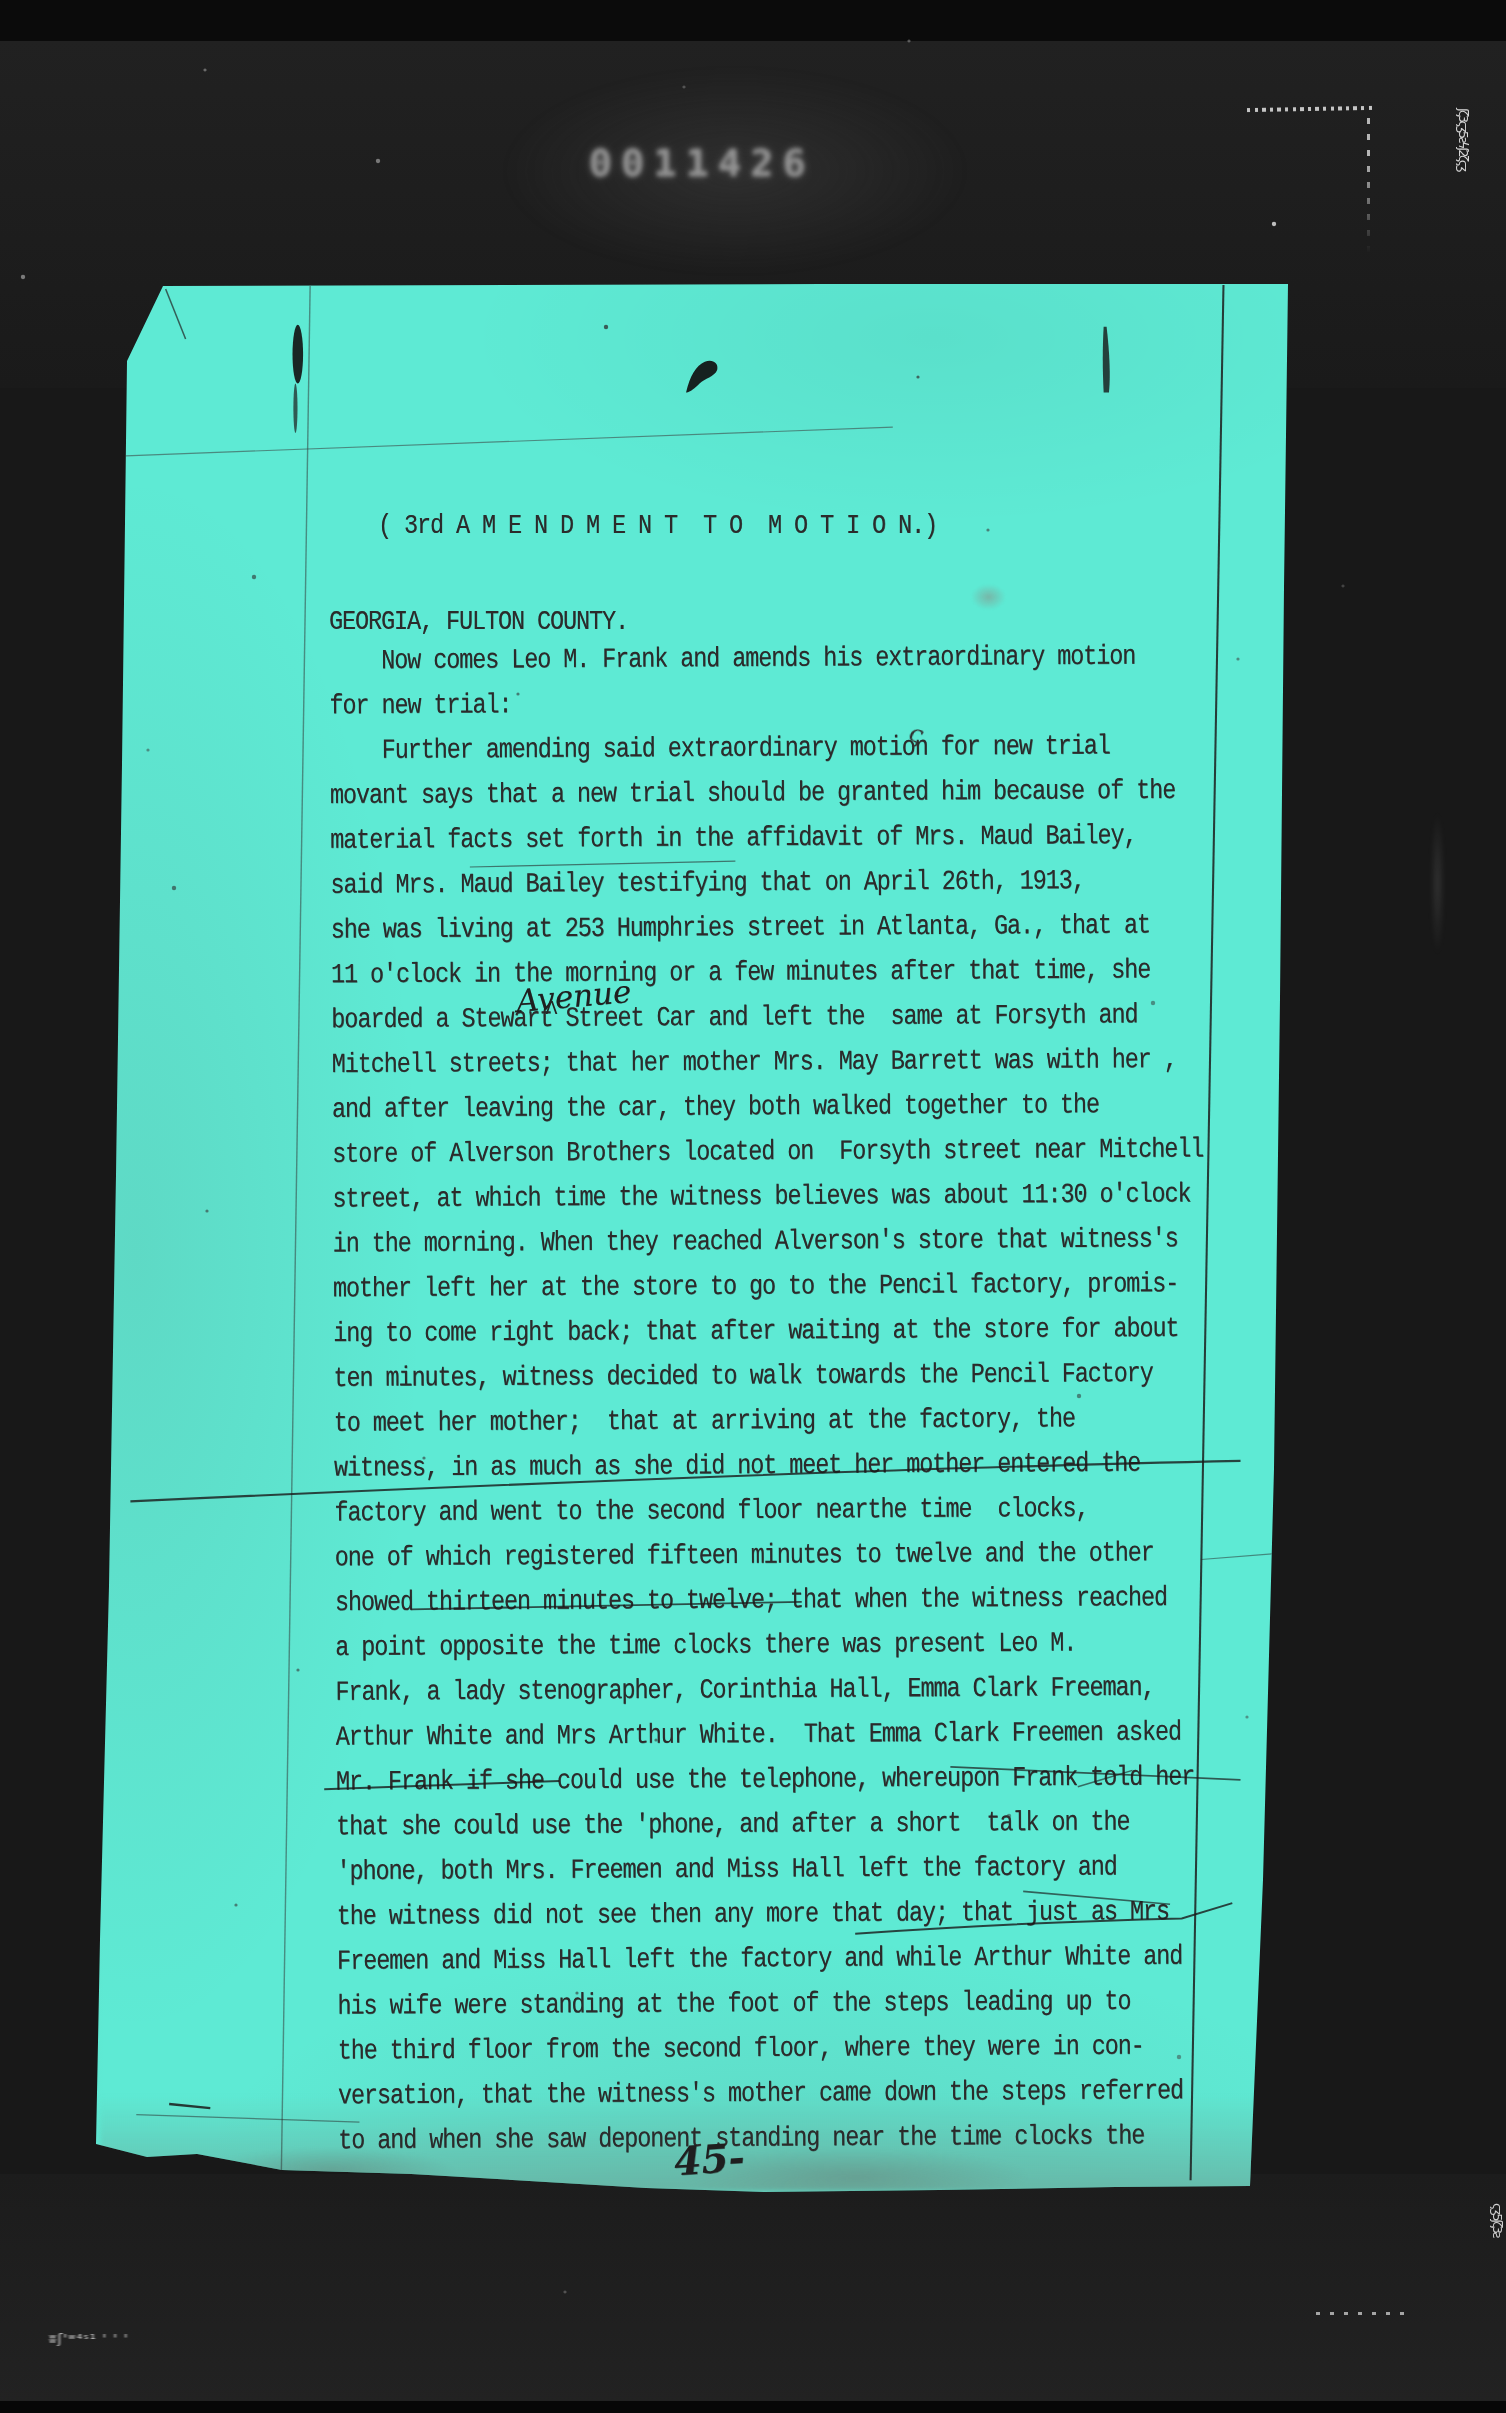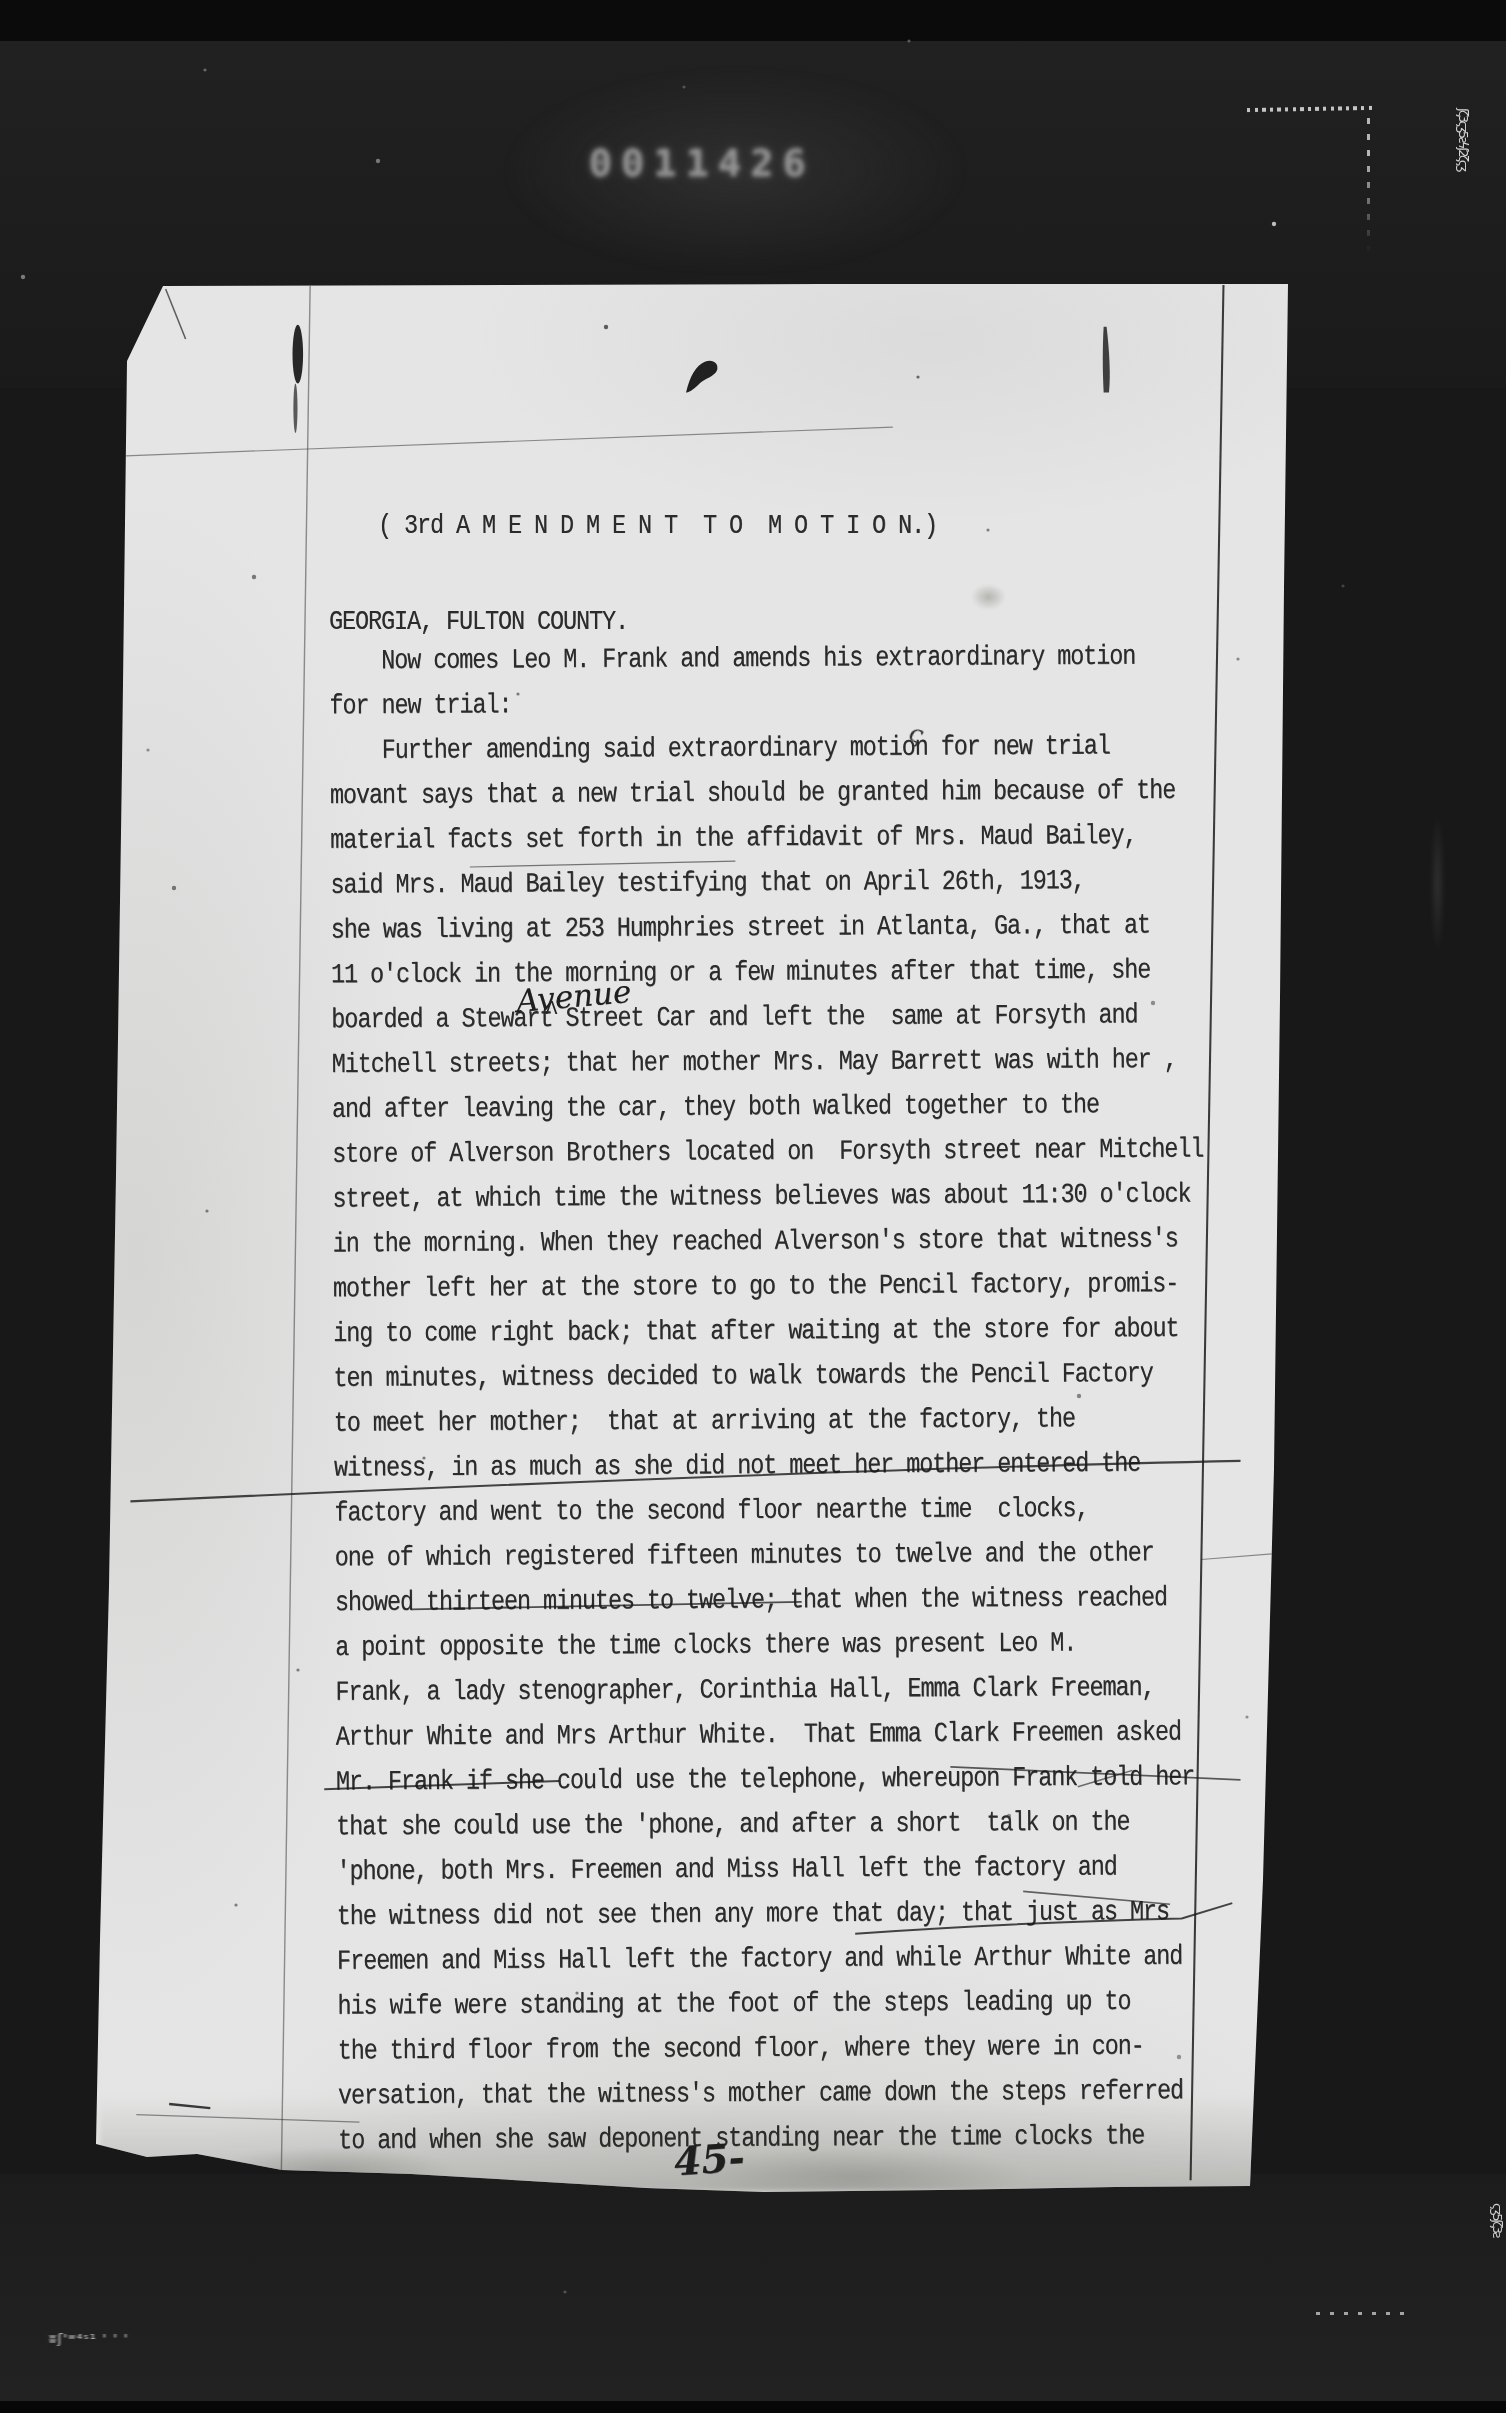--- a/index.html
+++ b/index.html
@@ -41,21 +41,21 @@
       color:#d9d9d9;letter-spacing:1.2px;filter:blur(0.8px);transform:scaleY(.9);}
   .streak-right{left:1431px;top:810px;width:13px;height:147px;
       background:radial-gradient(ellipse at center,rgba(200,200,200,.16),transparent 70%);filter:blur(2.4px);}
   .white-specks{left:0;top:0;width:1.8px;height:1.8px;background:transparent;border-radius:50%;
       box-shadow:377px 160px 0 1.2px rgba(210,210,210,.5), 1273px 223px 0 1.2px rgba(230,230,230,.8),
       204px 69px 0 0.6px rgba(180,180,180,.5), 908px 40px 0 0.6px rgba(170,170,170,.45),
       22px 276px 0 1.2px rgba(200,200,200,.55), 683px 86px 0 0.6px rgba(160,160,160,.4),
       1342px 585px 0 0.6px rgba(150,150,150,.35), 564px 2291px 0 0.6px rgba(160,160,160,.4);}
 
   
-  .page{left:0;top:0;width:1506px;height:2413px;background:#e5e5e5;
+  .page{left:0;top:0;width:1506px;height:2413px;background:#5eead4;
     clip-path:polygon(163px 286px,823px 284px,1288px 284px,
       1284px 588px,1280px 999px,1274px 1469px,1263px 1880px,1250px 2186px,
       1116px 2187px,940px 2190px,764px 2192px,646px 2188px,529px 2181px,411px 2174px,
       282px 2170px,197px 2154px,147px 2157px,96px 2144px,
       100px 1939px,109px 1586px,116px 1175px,122px 764px,127px 361px);}
   .page-texture{left:0;top:0;width:1506px;height:2413px;
     background:
       radial-gradient(764px 306px at 62% 14%,rgba(0,0,0,.045),transparent 62%),
       radial-gradient(411px 1116px at 9% 52%,rgba(95,95,88,.12),transparent 70%),
       radial-gradient(881px 353px at 52% 90%,rgba(110,110,102,.14),transparent 66%),

